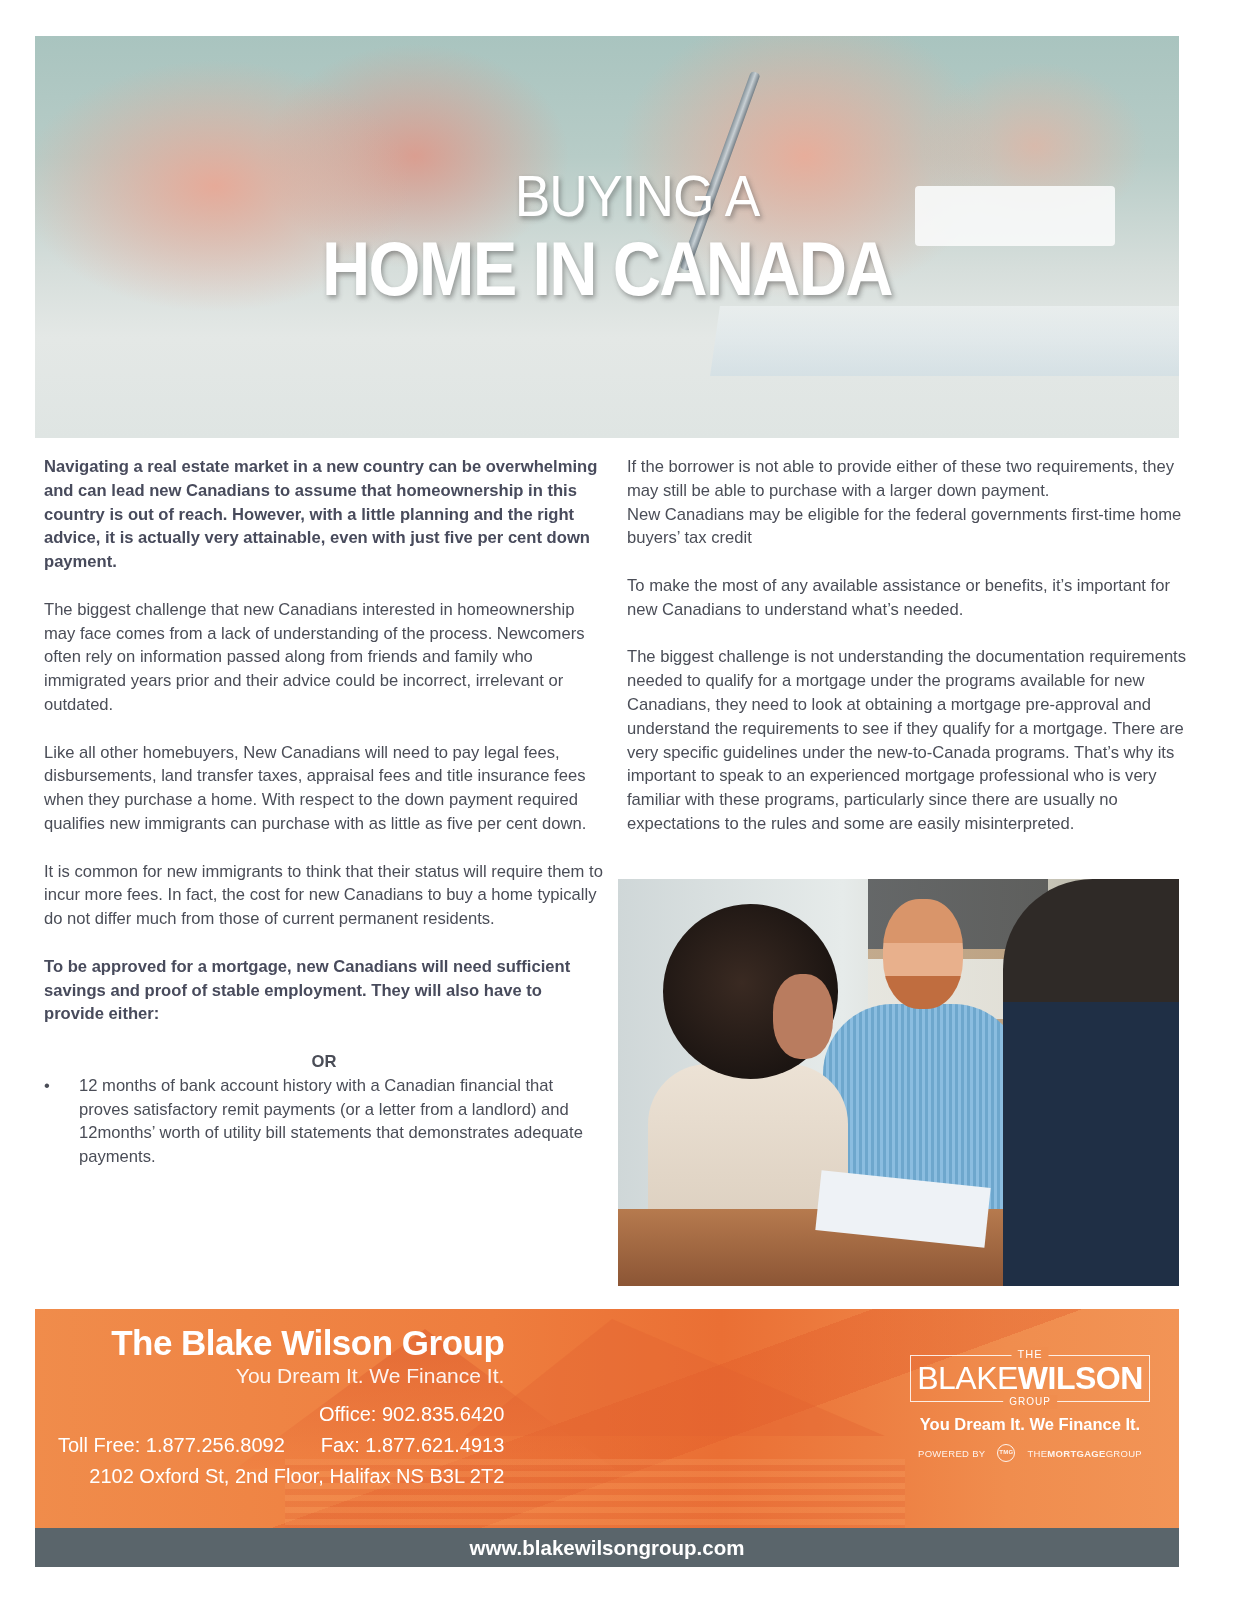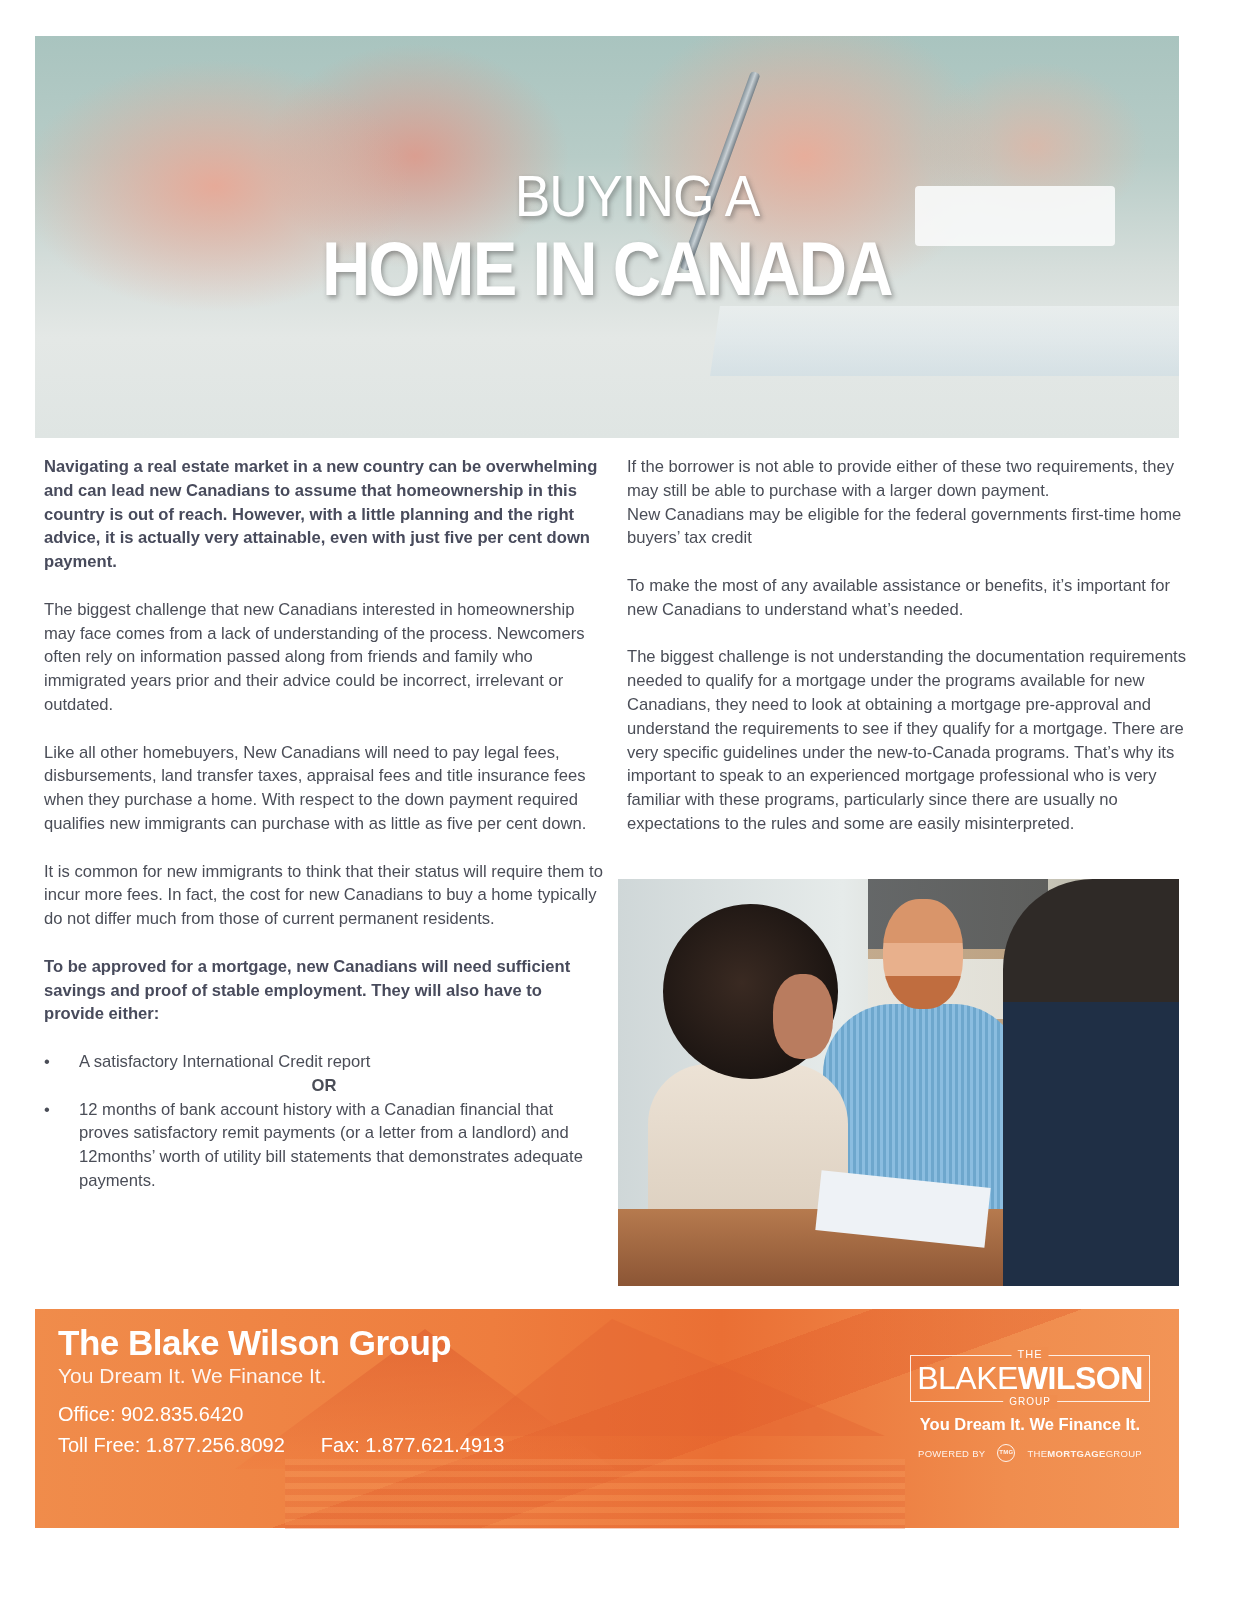--- a/index.html
+++ b/index.html
@@ -75,21 +75,21 @@
     background:
       linear-gradient(160deg, rgba(238,104,50,0) 0 48%, rgba(225,90,40,0.35) 48% 60%, rgba(238,104,50,0) 60%),
       linear-gradient(90deg, #f08c4b 0%, #ee7d3e 40%, #ea6f34 60%, #f08d4e 85%, #f29456 100%); }
   .house-roof { position: absolute; left: 200px; top: 20px; width: 380px; height: 140px;
     background: linear-gradient(180deg, rgba(220,90,45,0.55), rgba(240,120,60,0.25));
     clip-path: polygon(50% 0, 100% 100%, 0 100%); }
   .house-roof2 { position: absolute; left: 430px; top: 10px; width: 420px; height: 130px;
     background: rgba(225,98,48,0.35); clip-path: polygon(35% 0, 100% 90%, 0 90%); }
   .house-wall { position: absolute; left: 250px; top: 150px; width: 620px; height: 70px;
     background: repeating-linear-gradient(180deg, rgba(245,150,90,0.35) 0 6px, rgba(230,110,60,0.35) 6px 12px); }
-  .footer-left { position: absolute; left: 23px; top: 14px; color: #ffffff; }
+  .footer-left { position: absolute; left: 23px; top: 14px; color: #ffffff; text-align: right; }
   .footer-left .company { font-size: 35px; font-weight: 700; line-height: 40px; letter-spacing: -0.5px; }
   .footer-left .tagline { font-size: 21px; line-height: 26px; opacity: 0.92; margin-bottom: 10px; }
   .footer-left .line { font-size: 20px; line-height: 31px; }
   .footer-left .line span + span { margin-left: 36px; }
   .logo { position: absolute; left: 875px; top: 46px; width: 240px; text-align: center; color: #ffffff; }
   .logo-box { position: relative; border: 1.5px solid rgba(255,255,255,0.85); height: 47px; margin: 0 0 0 0; }
   .logo-the { position: absolute; top: -9px; left: 50%; transform: translateX(-50%); font-size: 11px; background: #f08d4e; padding: 0 6px; letter-spacing: 1px; line-height: 14px; }
   .logo-group { position: absolute; bottom: -8px; left: 50%; transform: translateX(-50%); font-size: 10px; background: #f08d4e; padding: 0 6px; letter-spacing: 1px; line-height: 14px; }
   .logo-name { font-size: 32px; line-height: 45px; letter-spacing: -0.5px; }
   .logo-name .thin { font-weight: 400; }
@@ -113,23 +113,20 @@
     <span class="l2">HOME IN CANADA</span>
   </h1>
 </div>
 
 <div class="col col-left">
   <p class="bold">Navigating a real estate market in a new country can be overwhelming and can lead new Canadians to assume that homeownership in this country is out of reach. However, with a little planning and the right advice, it is actually very attainable, even with just five per cent down payment.</p>
   <p>The biggest challenge that new Canadians interested in homeownership may face comes from a lack of understanding of the process. Newcomers often rely on information passed along from friends and family who immigrated years prior and their advice could be incorrect, irrelevant or outdated.</p>
   <p>Like all other homebuyers, New Canadians will need to pay legal fees, disbursements, land transfer taxes, appraisal fees and title insurance fees when they purchase a home. With respect to the down payment required qualifies new immigrants can purchase with as little as five per cent down.</p>
   <p>It is common for new immigrants to think that their status will require them to incur more fees. In fact, the cost for new Canadians to buy a home typically do not differ much from those of current permanent residents.</p>
   <p class="bold">To be approved for a mortgage, new Canadians will need sufficient savings and proof of stable employment. They will also have to provide either:</p>
-  <ul class="bullets">
-    <li>A satisfactory International Credit report</li>
-  </ul>
   <span class="or-line">OR</span>
   <ul class="bullets">
     <li>12 months of bank account history with a Canadian financial that proves satisfactory remit payments (or a letter from a landlord) and 12months’ worth of utility bill statements that demonstrates adequate payments.</li>
   </ul>
 </div>
 
 <div class="col col-right">
   <div>If the borrower is not able to provide either of these two requirements, they may still be able to purchase with a larger down payment.</div>
   <p>New Canadians may be eligible for the federal governments first-time home buyers’ tax credit</p>
   <p>To make the most of any available assistance or benefits, it’s important for new Canadians to understand what’s needed.</p>
@@ -154,29 +151,33 @@
     <div class="house-roof"></div>
     <div class="house-wall"></div>
 
     <div class="footer-left">
       <div class="company">The Blake Wilson Group</div>
       <div class="tagline">You Dream It. We Finance It.</div>
       <div class="line">Office: 902.835.6420</div>
       <div class="line">
         <span>Toll Free: 1.877.256.8092</span><span>Fax: 1.877.621.4913</span>
       </div>
+      <div class="line">2102 Oxford St, 2nd Floor, Halifax NS   B3L 2T2</div>
     </div>
 
     <div class="logo">
       <div class="logo-box">
         <span class="logo-the">THE</span>
         <div class="logo-name"><span class="thin">BLAKE</span><span class="heavy">WILSON</span></div>
         <span class="logo-group">GROUP</span>
       </div>
       <div class="logo-tag">You Dream It. We Finance It.</div>
       <div class="powered">
         <span>POWERED BY</span>
         <span class="tmg-badge">TMG</span>
         <span><span>THE</span><span class="mg">MORTGAGE</span><span>GROUP</span></span>
       </div>
     </div>
   </div>
+  <div class="footer-bar">
+    <span>www.blakewilsongroup.com</span>
+  </div>
 </div>
 
 </body></html>

